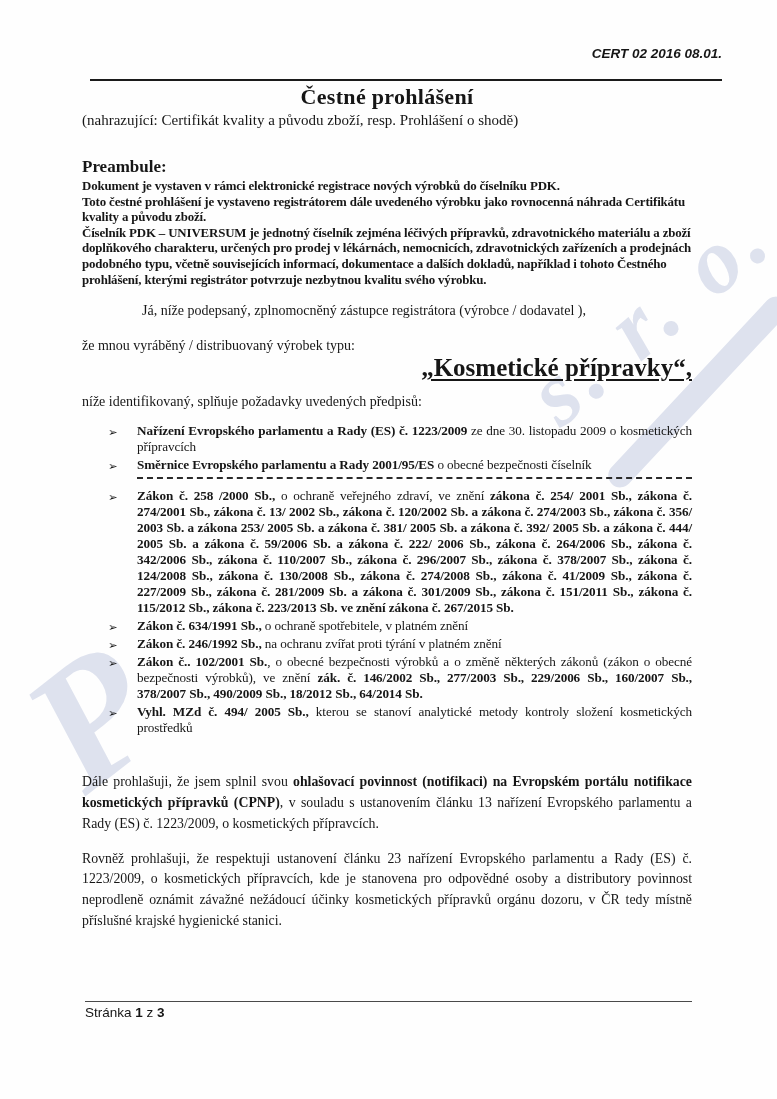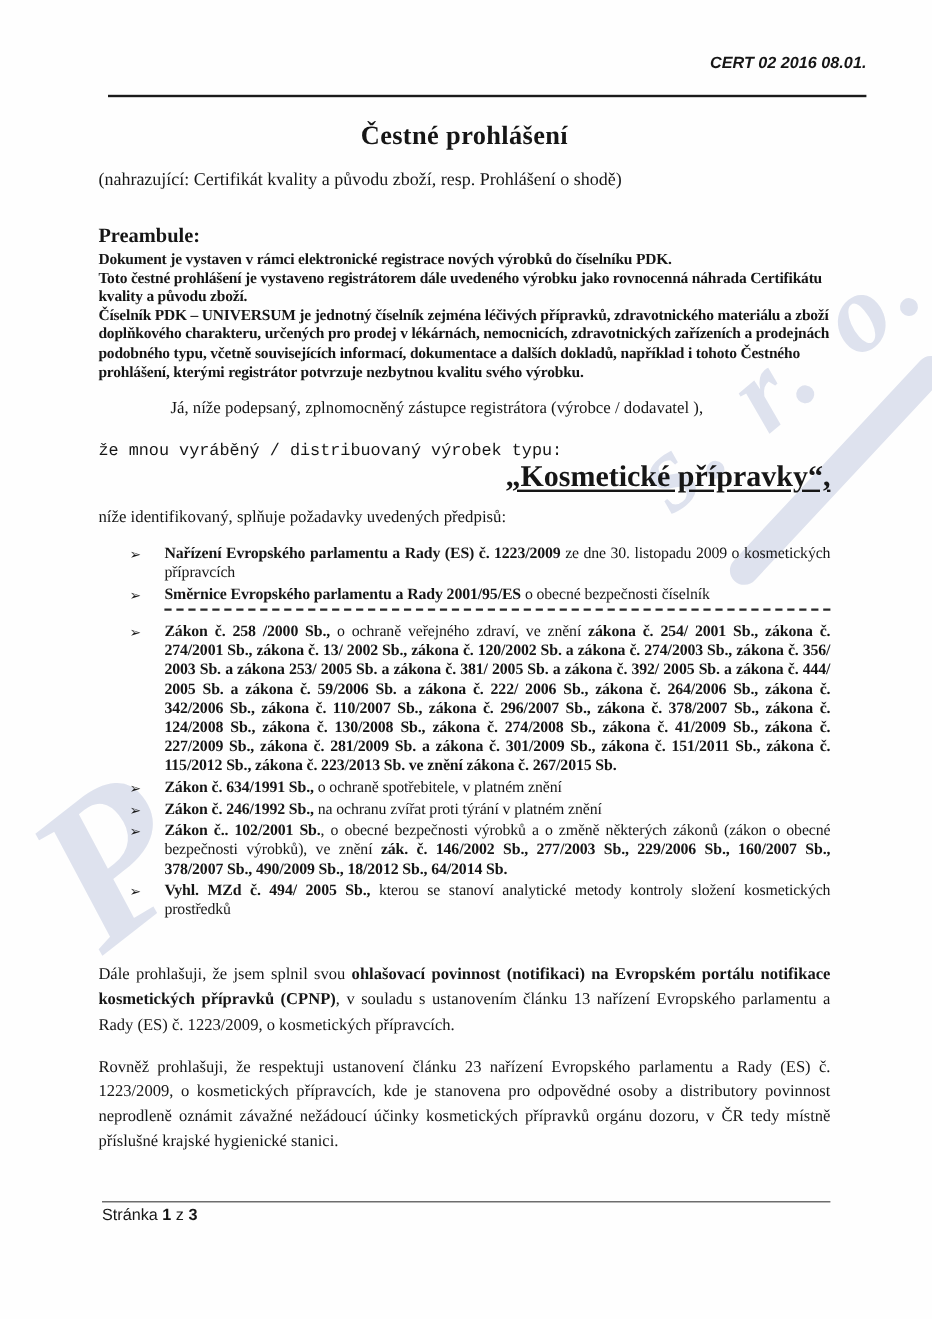--- a/index.html
+++ b/index.html
@@ -52,21 +52,21 @@
     font-weight: bold;
     font-size: 13.5px;
   }
 
   
   .content {
     position: absolute; z-index: 1;
     top: 84px; left: 82px; right: 85px;
   }
   .title {
-    margin: 16px;
+    margin: 0;
     text-align: center;
     font-size: 22px;
     font-weight: bold;
     letter-spacing: 0.3px;
   }
   .subtitle {
     font-weight: normal;
     font-size: 15px;
     margin-top: 2px;
   }
@@ -82,21 +82,21 @@
     line-height: 15.6px;
     letter-spacing: -0.15px;
   }
   .intro-line { margin: 15px 0 0 0; font-size: 14px; text-indent: 60px; }
   .verb {
     margin: 18px 0 0 0;
     text-align: center;
     font-weight: bold;
     font-size: 15.5px;
   }
-  .product-intro { margin: 19px 0 0 0; font-size: 14px; font-family: Liberation Mono, monospace; }
+  .product-intro { margin: 19px 0 0 0; font-size: 14px; }
   .product-name {
     margin: 0 0 0 0;
     text-align: right;
     font-weight: bold;
     font-size: 25px;
     text-decoration: underline;
     text-underline-offset: 3px;
   }
   .req-line { margin: 12px 0 0 0; font-size: 14px; }
 

